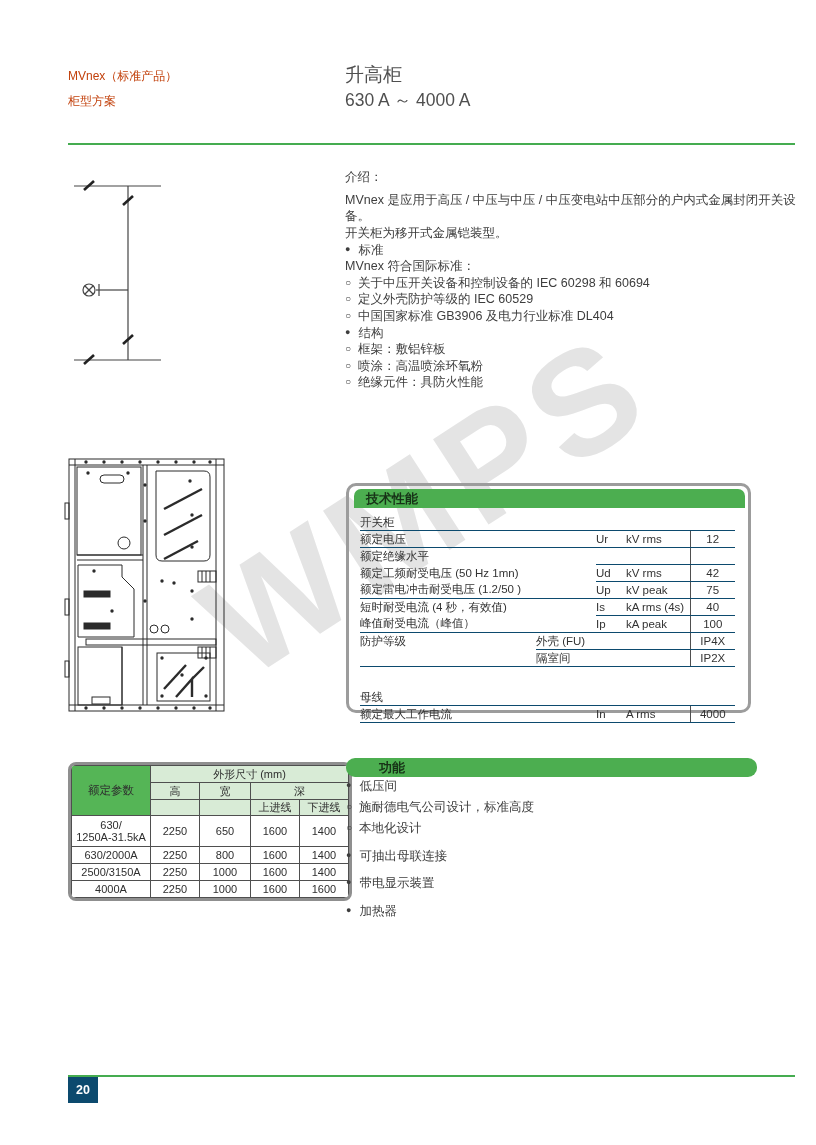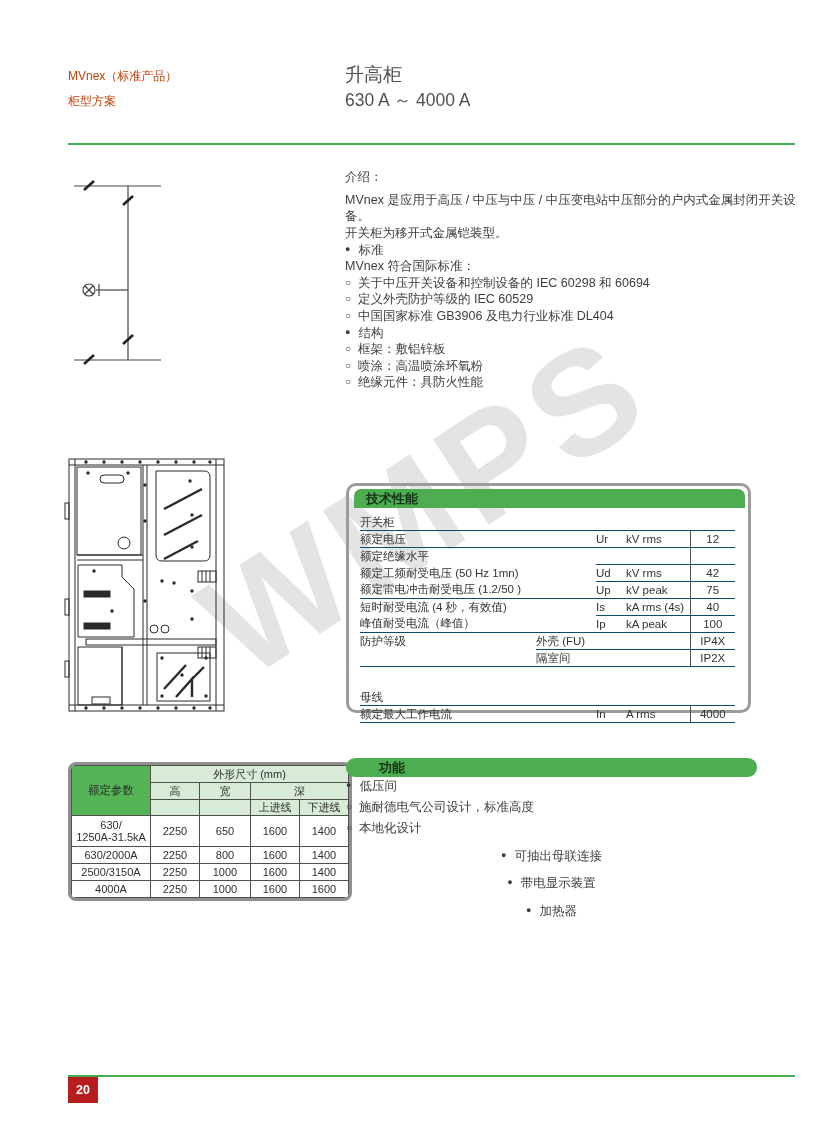--- a/index.html
+++ b/index.html
@@ -52,23 +52,23 @@
   .dim-head{background:#d8ebd6;}
   .dim-table .c-h{width:44px;} .dim-table .c-w{width:46px;}
   .dim-table .c-dt{width:44px;} .dim-table .c-db{width:44px;}
   .row-tall td{height:30px;}
   .row-sub td{height:14px;}
   .dim-data{background:transparent;}
   
   .func-panel{position:absolute;left:346px;top:758px;width:411px;}
   .func-list{font-size:12.5px;line-height:16px;}
   .func-item{margin:0 0 5px 0;}
-  .func-sp{margin-top:11px;text-align:center;}
-  
-  .page-badge{position:absolute;left:68px;top:1077px;width:30px;height:26px;background:#b91c1c;
+  .func-sp{margin-top:11px;}
+  
+  .page-badge{position:absolute;left:68px;top:1077px;width:30px;height:26px;background:#0c4a6e;
               color:#fff;font-size:12.5px;font-weight:bold;text-align:center;line-height:26px;}
 </style>
 </head>
 <body>
 
 <div class="page">
 
   <div class="watermark">WMPS</div>
 
   <div class="head-left layer">

